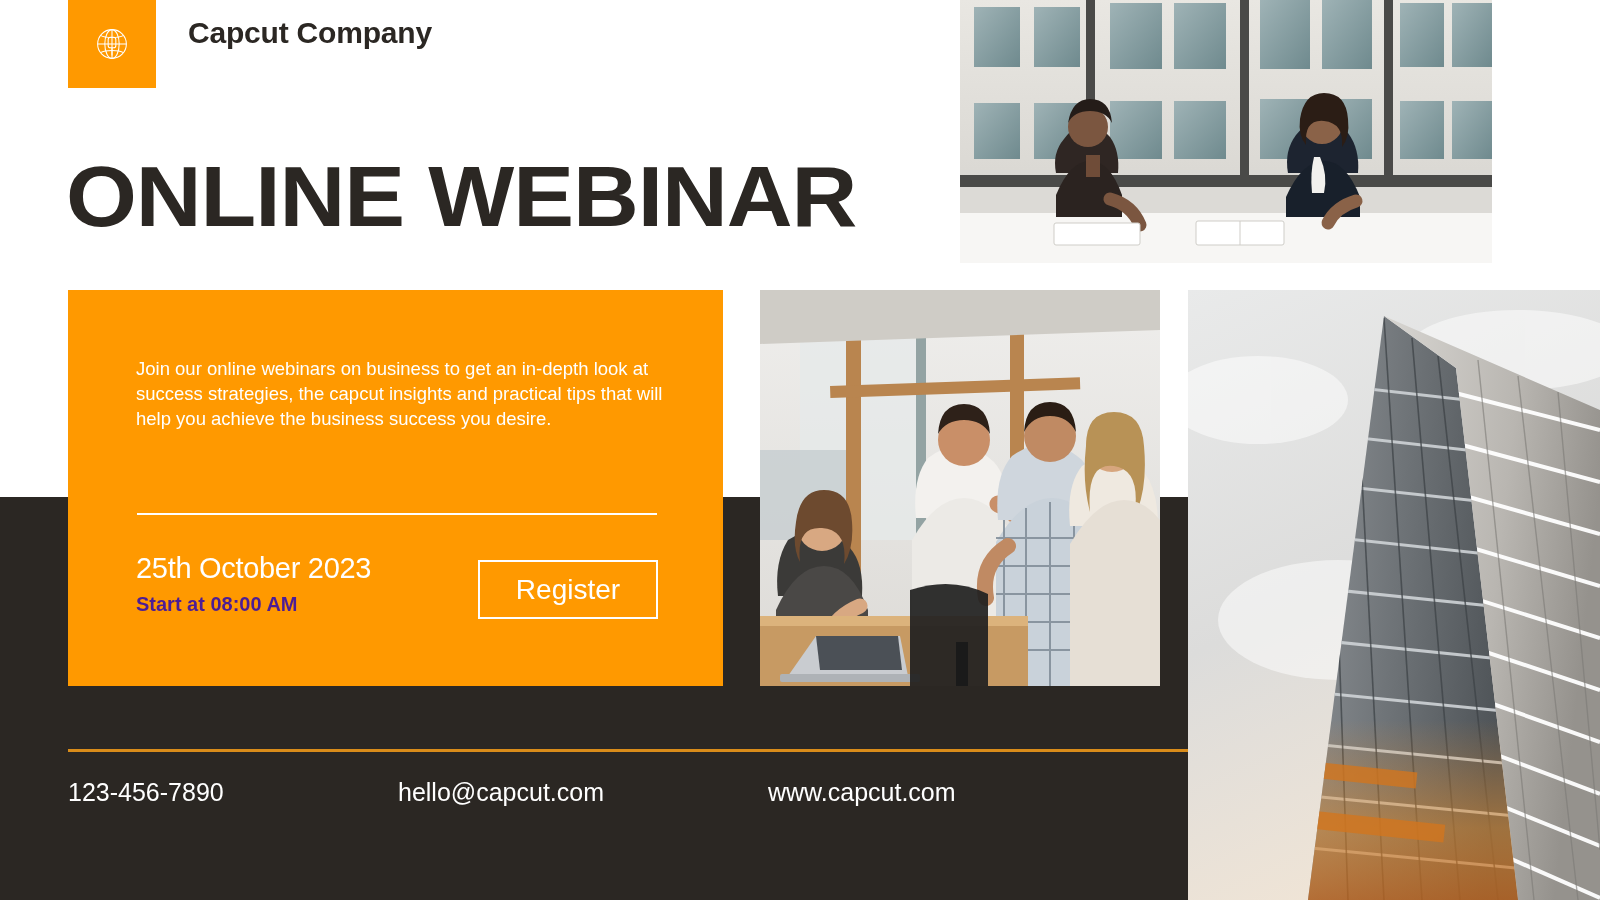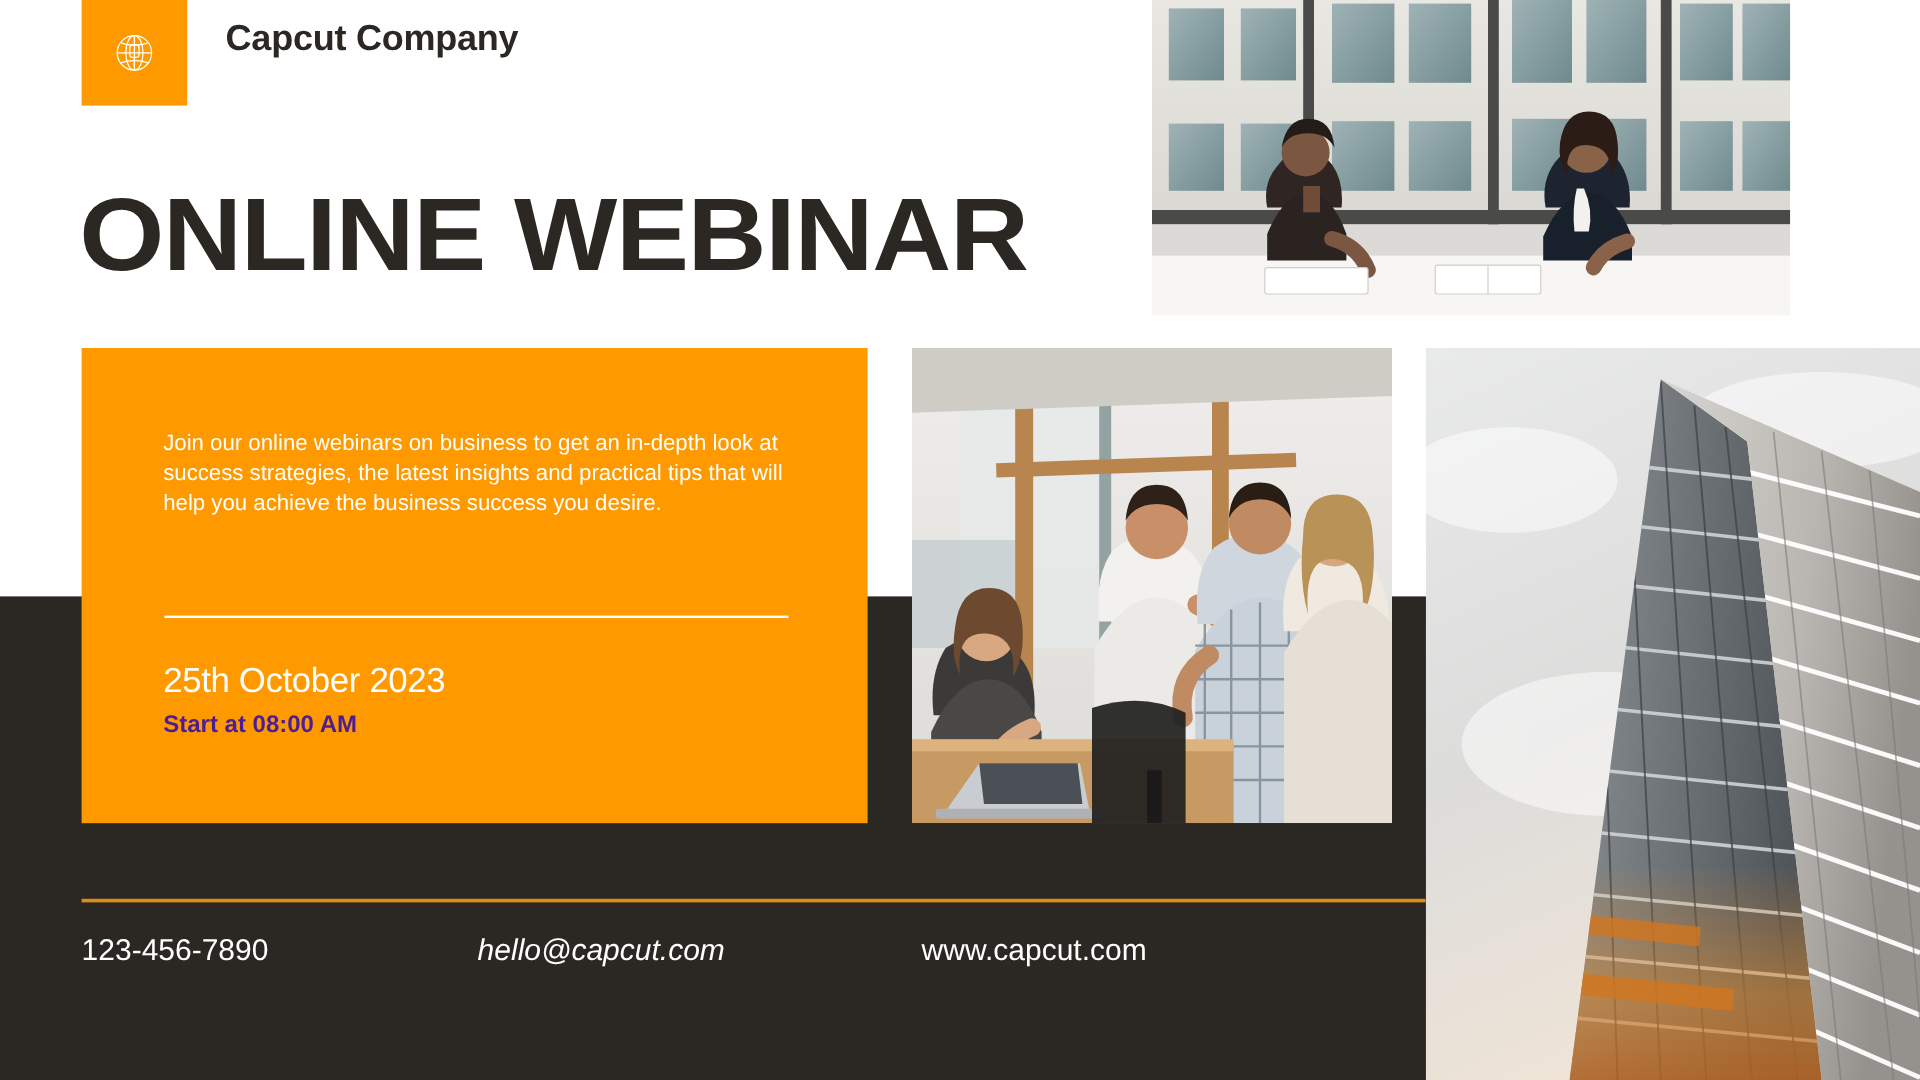--- a/index.html
+++ b/index.html
@@ -79,21 +79,21 @@
   
   .footer-rule{
     position:absolute; left:68px; top:749px; width:1120px; height:3px;
     background:#d98c1a;
   }
   .footer-item{
     position:absolute; top:778px;
     font-size:25px; color:#ffffff; white-space:nowrap;
   }
   .f-phone{ left:68px;text-align:right; }
-  .f-mail { left:398px;font-style:italic; }
+  .f-mail { left:398px; }
   .f-web  { left:768px; }
 </style>
 </head>
 <body>
 
 <div class="dark-band"></div>
 
 <div class="logo-tile">
   <span>
     <svg viewBox="0 0 48 48" fill="none" stroke="#ffffff" stroke-width="1.1">
@@ -106,24 +106,25 @@
       <rect x="20" y="17" width="8" height="11" rx="2.5"></rect>
       <line x1="24" y1="28" x2="24" y2="36"></line>
     </svg>
   </span>
 </div>
 <div class="brand-name">Capcut Company</div>
 
 <div class="headline">ONLINE WEBINAR</div>
 
 <div class="panel">
-  <p class="panel-text">Join our online webinars on business to get an in-depth look at success strategies, the latest insights and practical tips that will help you achieve the business success you desire.</p>
+  <p class="panel-text">Join our online webinars on business to get an in-depth look at success strategies, the capcut insights and practical tips that will help you achieve the business success you desire.</p>
   <div class="panel-rule"></div>
   <div class="panel-date">25th October 2023</div>
   <div class="panel-time">Start at 08:00 AM</div>
+  <button class="register-btn">Register</button>
 </div>
 
 <div class="photo photo-meeting">
   <svg viewBox="0 0 532 264" preserveAspectRatio="xMidYMid slice">
     <defs>
       <linearGradient id="wallG" x1="0" y1="0" x2="0" y2="1">
         <stop offset="0%" stop-color="#e9e7e2"></stop>
           <stop offset="100%" stop-color="#d9d7d2"></stop>
       </linearGradient>
       <linearGradient id="glassG" x1="0" y1="0" x2="1" y2="1">

